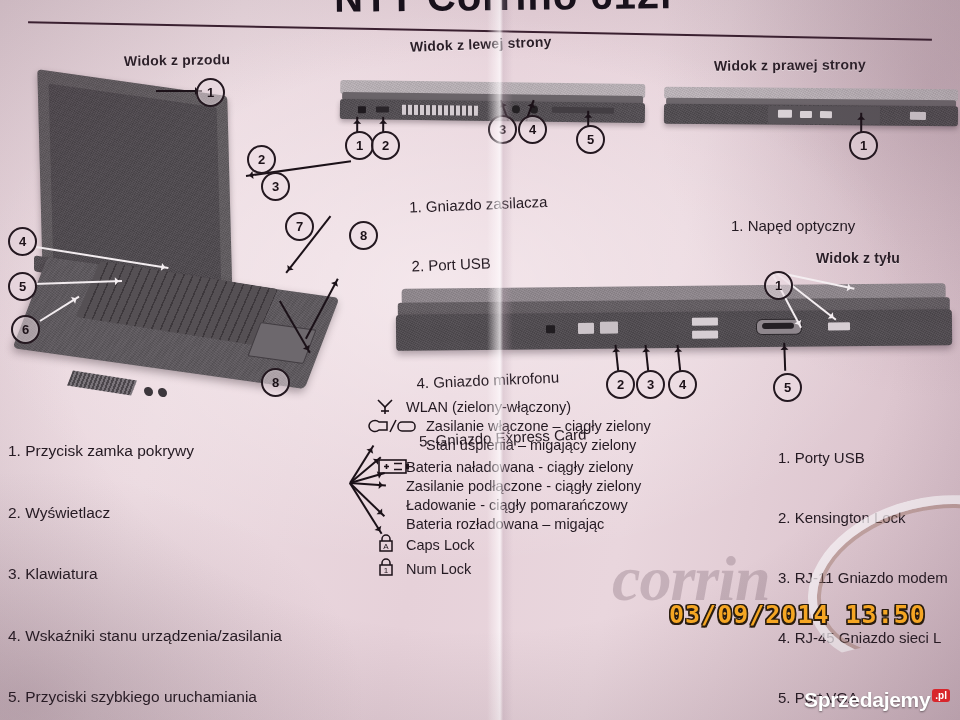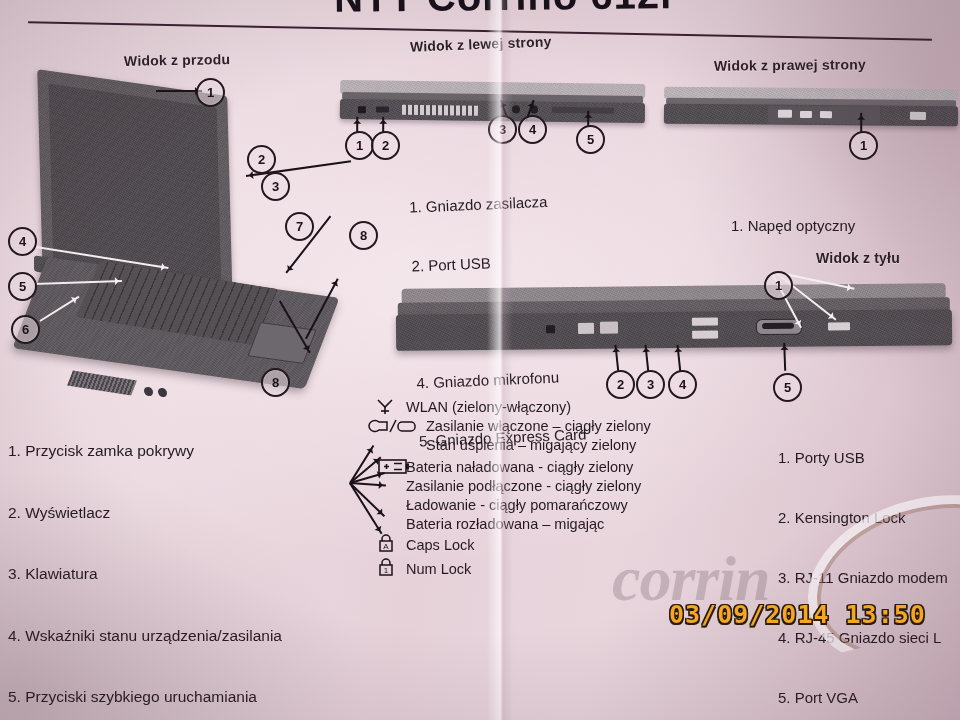--- a/index.html
+++ b/index.html
@@ -366,14 +366,18 @@
   </div>
 
   <div id="corrim">corrin</div>
   <div id="swoosh"></div>
 
   <div id="fold"></div>
   <div id="vignette"></div>
 
   <div id="stamp">03/09/2014  13:50</div>
 
+  <div id="wm">
+    <span class="txt">Sprzedajemy</span>
+    <span class="pl">.pl</span>
+  </div>
 
 </div>
 
 </body></html>

